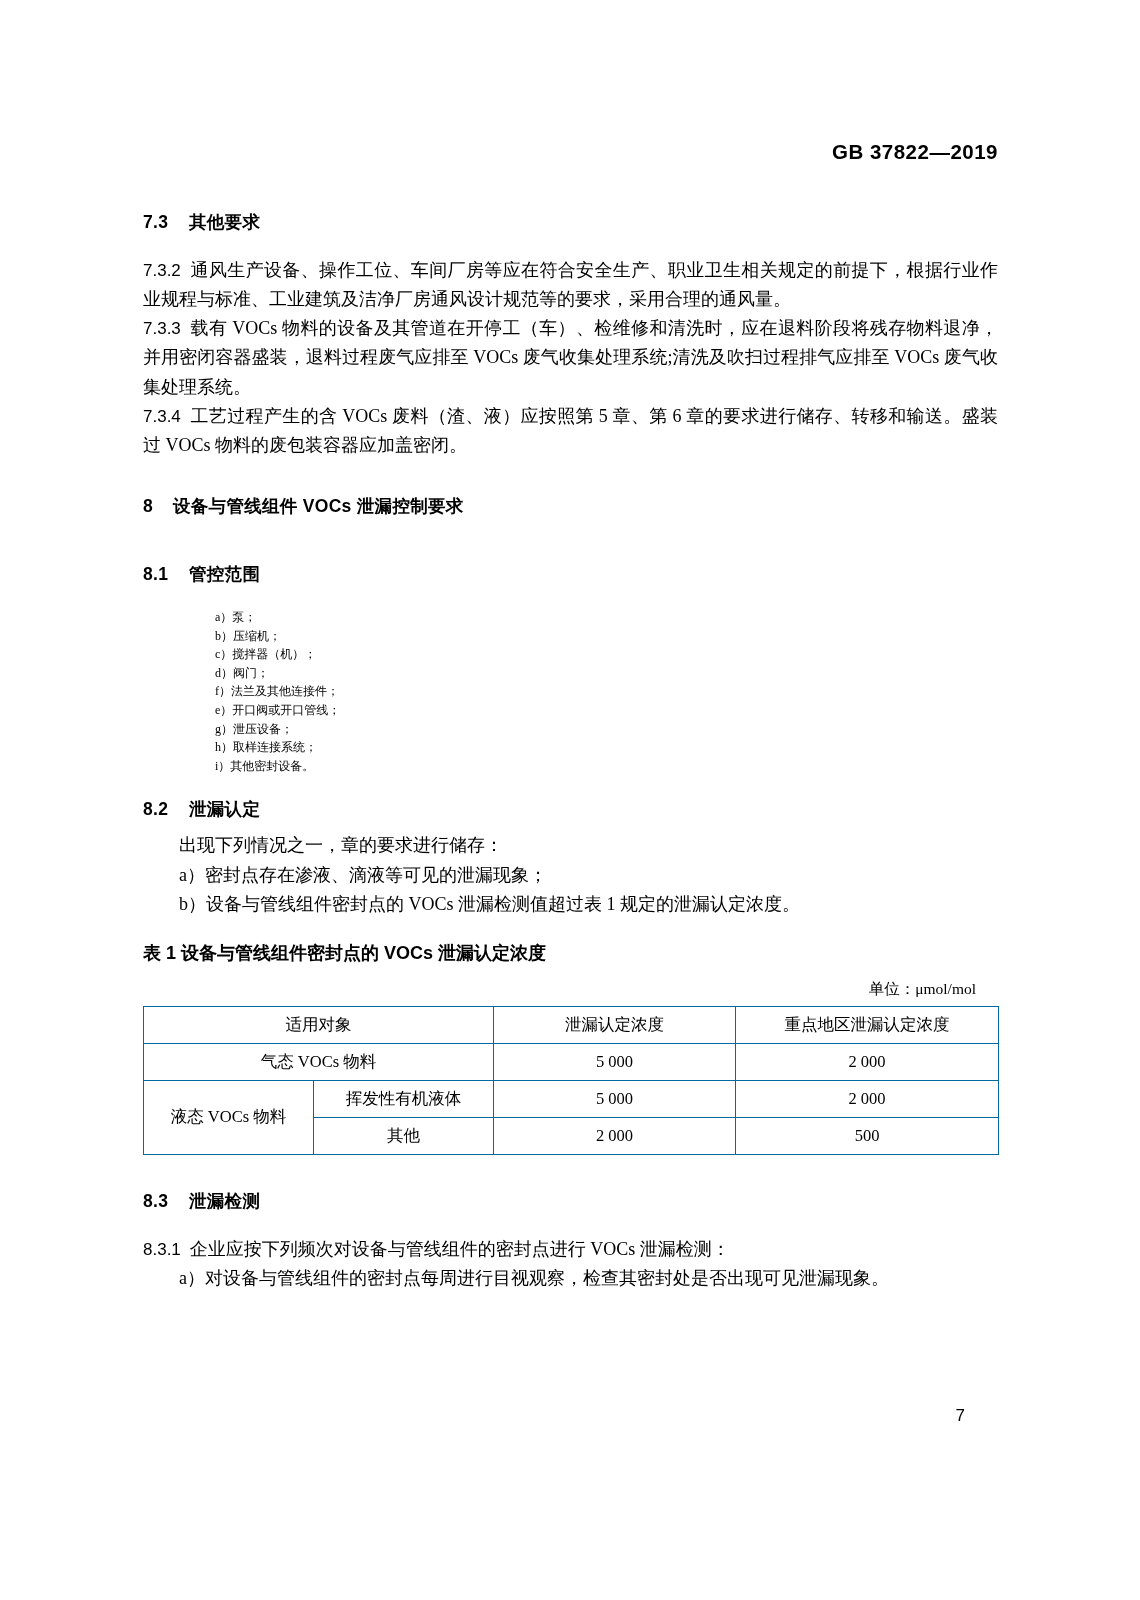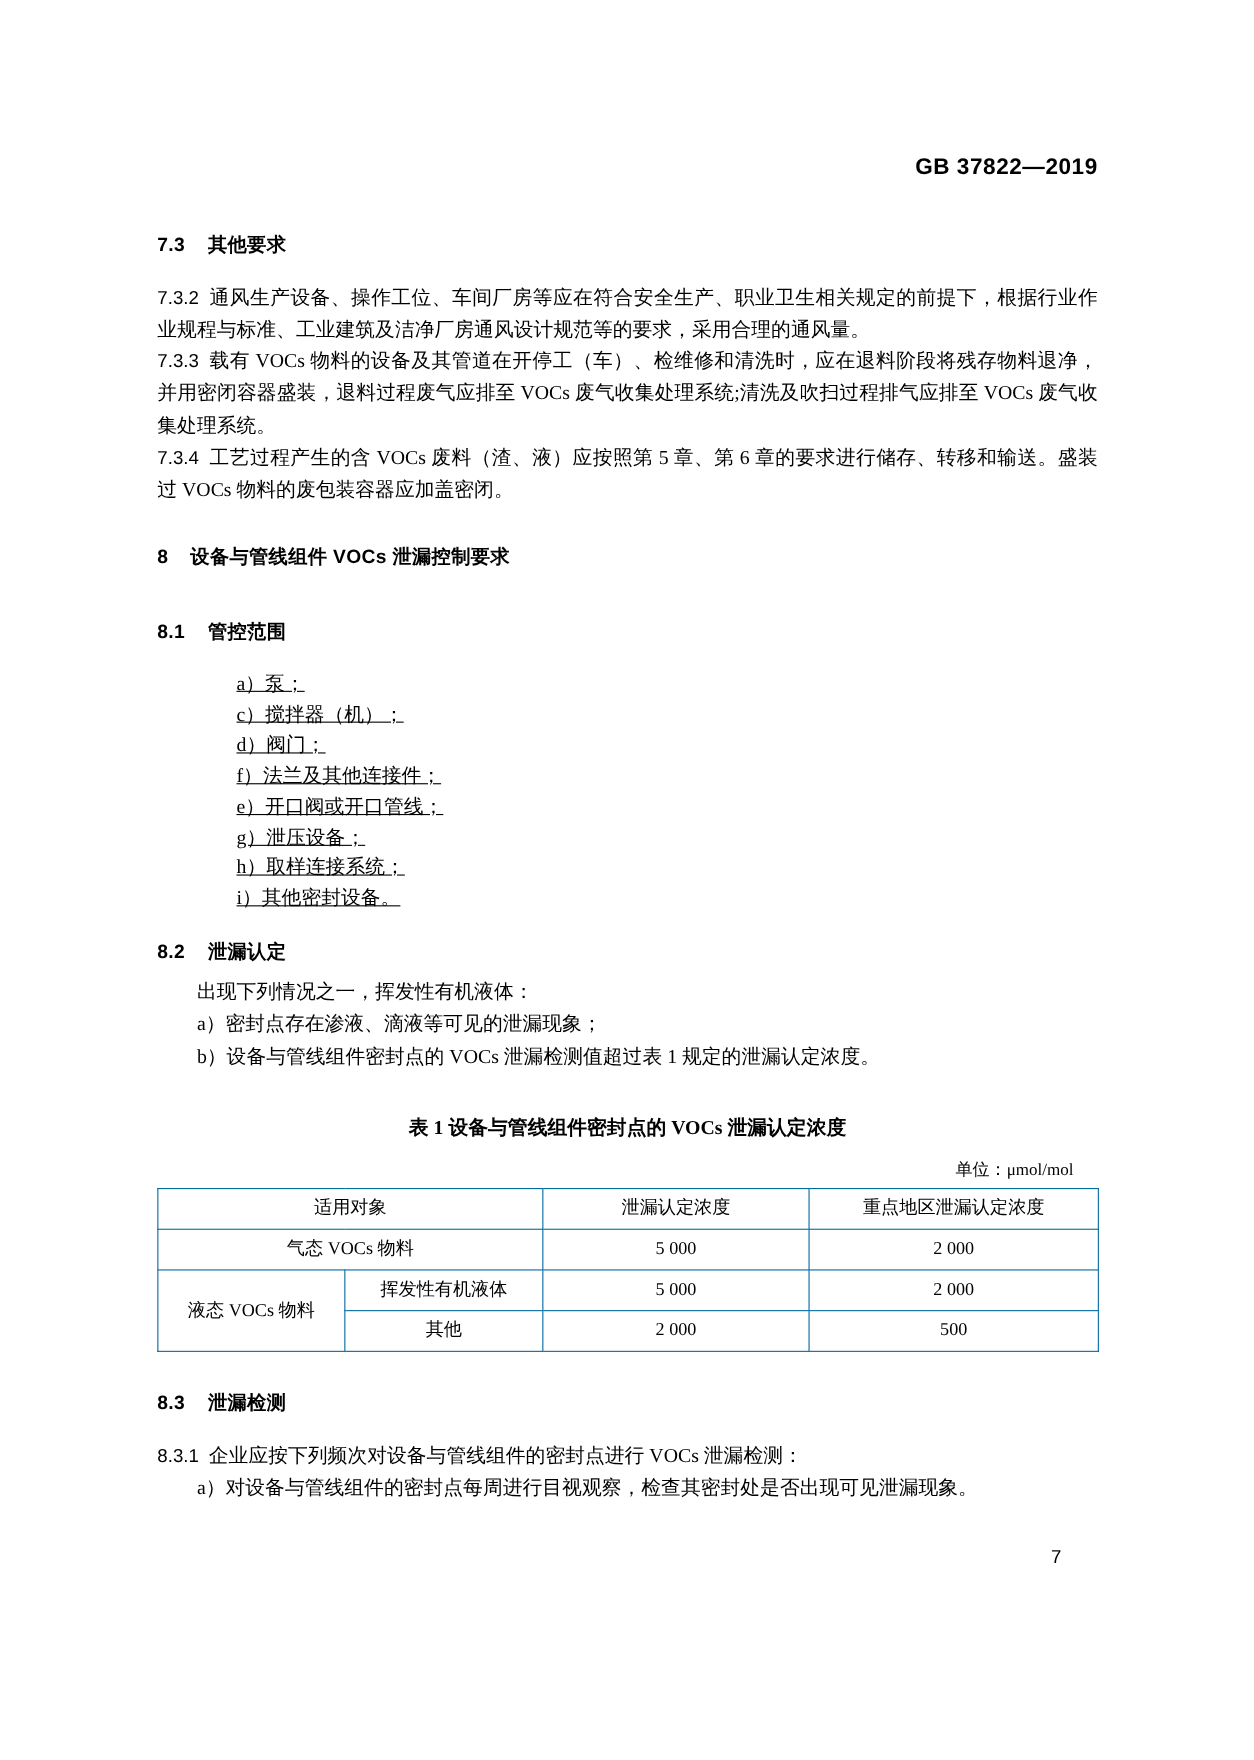--- a/index.html
+++ b/index.html
@@ -59,43 +59,42 @@
     text-justify: inter-ideograph;
   }
   .para .lbl {
     font-family: "Liberation Sans", "DejaVu Sans", sans-serif;
     font-size: 17px;
   }
   .indent {
     text-indent: 36px;
   }
   .list-item {
-    font-size: 18px;
+    font-size: 12px;
     line-height: 1.55;
     margin: 0;
     padding-left: 72px;
-    text-decoration: underline;
   }
   .sub-item {
     font-size: 18px;
     line-height: 1.62;
     margin: 0;
     padding-left: 36px;
   }
   .gap-s { height: 10px; }
   .gap-m { height: 22px; }
   .gap-l { height: 34px; }
   .gap-xl { height: 44px; }
 
   .table-title {
-    text-align: center;
-    font-family: Liberation Serif, serif;
+    text-align: left;
+    font-family: Liberation Sans, sans-serif;
     font-weight: bold;
     font-size: 18px;
-    margin: 16px;
+    margin: 0;
   }
   .unit-line {
     text-align: right;
     font-size: 15.5px;
     margin: 14px 0 6px 0;
     padding-right: 22px;
   }
   table.leak {
     border-collapse: collapse;
     width: 855px;
@@ -156,37 +155,38 @@
     <div class="gap-xl"></div>
 
     <div class="sec-head">
       <span class="sec-num">8.1</span><span>管控范围</span>
     </div>
 
     <div class="gap-m"></div>
 
 
     <p class="list-item">a）泵；</p>
+    <p class="list-item">b）压缩机；</p>
     <p class="list-item">c）搅拌器（机）；</p>
     <p class="list-item">d）阀门；</p>
     <p class="list-item">f）法兰及其他连接件；</p>
     <p class="list-item">e）开口阀或开口管线；</p>
     <p class="list-item">g）泄压设备；</p>
     <p class="list-item">h）取样连接系统；</p>
     <p class="list-item">i）其他密封设备。</p>
 
     <div class="gap-m"></div>
 
     <div class="sec-head">
       <span class="sec-num">8.2</span><span>泄漏认定</span>
     </div>
 
     <div class="gap-s"></div>
 
-    <p class="para indent">出现下列情况之一，挥发性有机液体：</p>
+    <p class="para indent">出现下列情况之一，章的要求进行储存：</p>
     <p class="sub-item">a）密封点存在渗液、滴液等可见的泄漏现象；</p>
     <p class="sub-item">b）设备与管线组件密封点的 VOCs 泄漏检测值超过表 1 规定的泄漏认定浓度。</p>
 
     <div class="gap-m"></div>
 
     <p class="table-title">表 1   设备与管线组件密封点的 VOCs 泄漏认定浓度</p>
     <p class="unit-line">单位：μmol/mol</p>
 
     <table class="leak">
       <colgroup>

